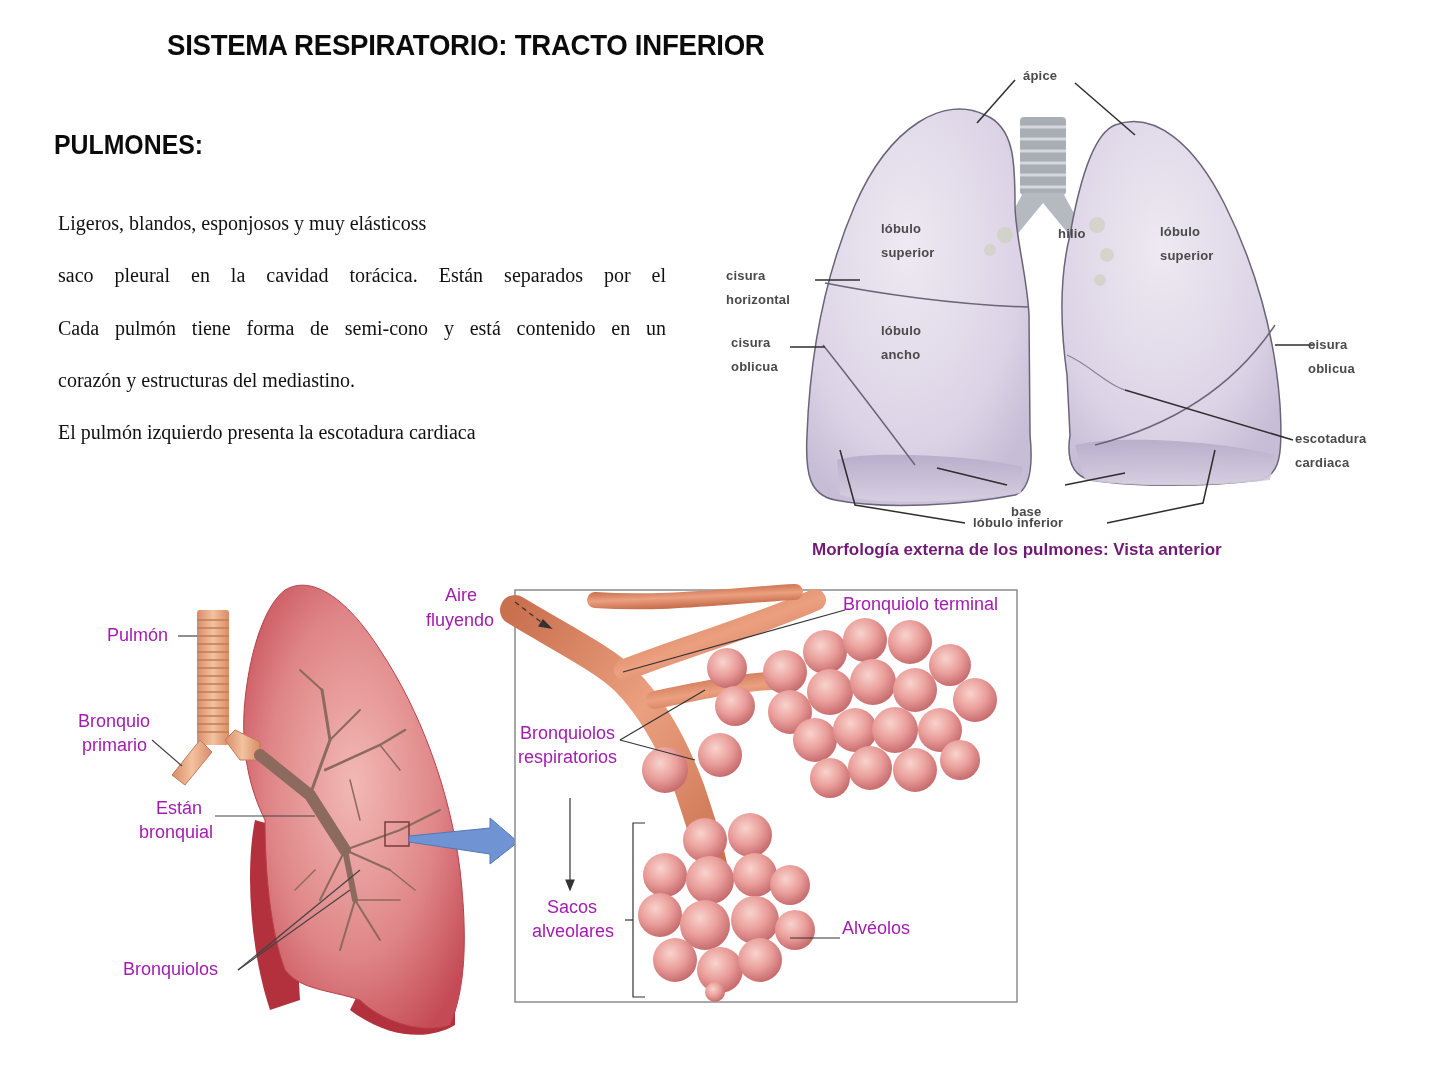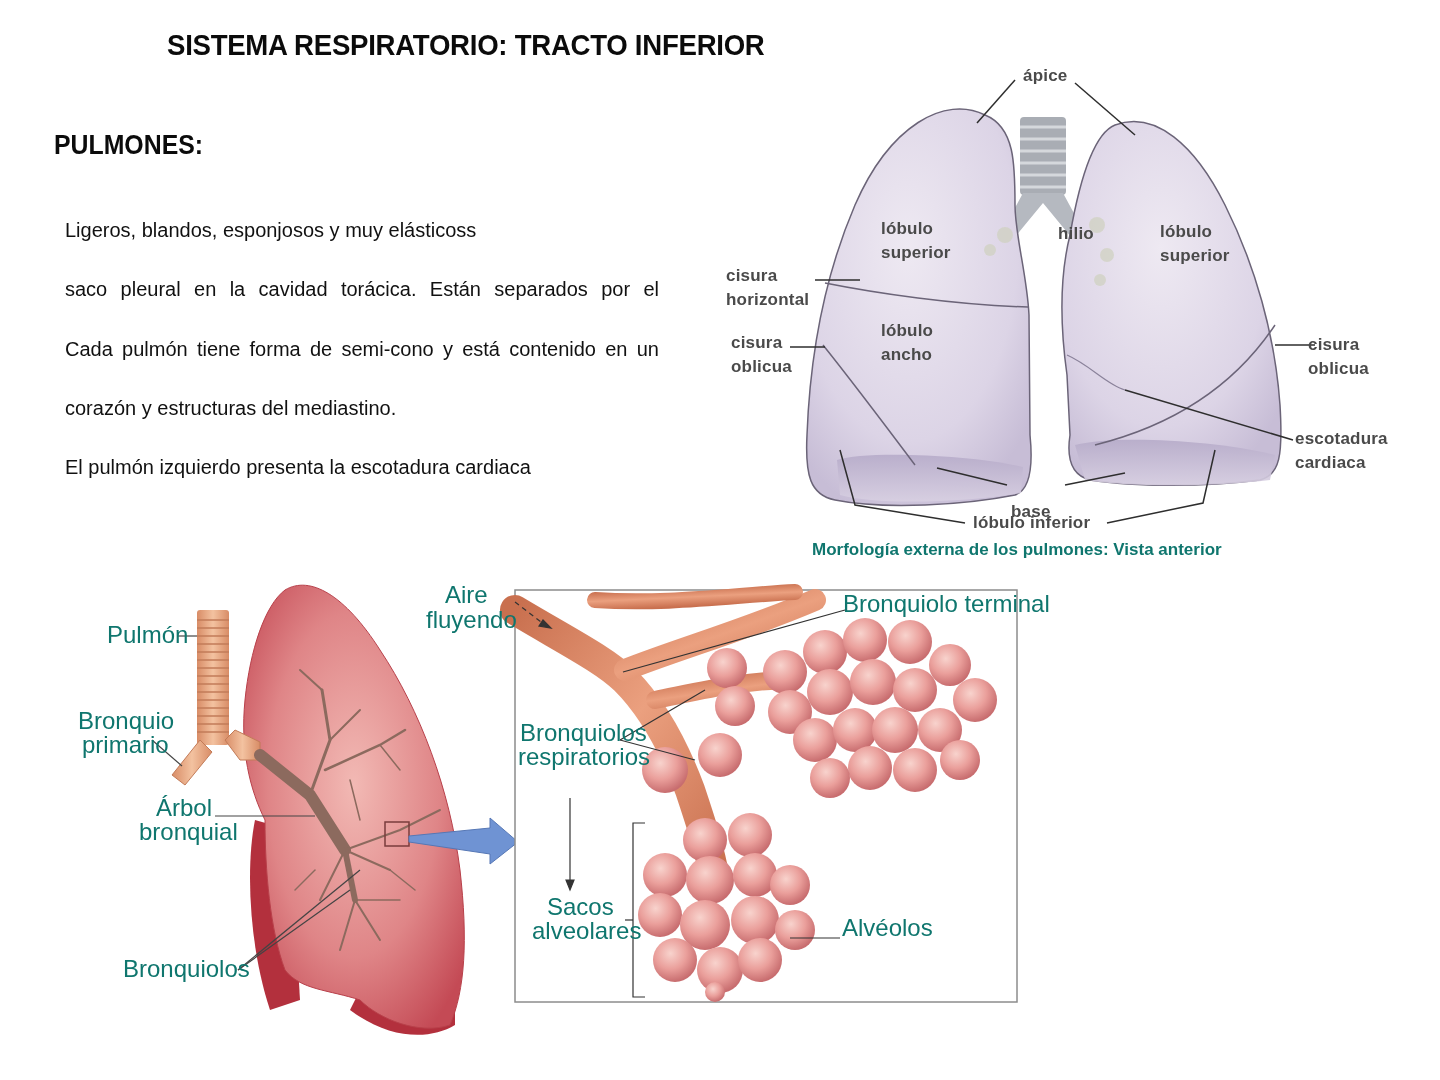--- a/index.html
+++ b/index.html
@@ -1,26 +1,26 @@
 <!DOCTYPE html>
 <html><head>
 <meta charset="utf-8">
 <style>
   html,body{margin:0;padding:0;background:#ffffff;}
   body{width:1440px;height:1080px;position:relative;overflow:hidden;font-family:"Liberation Sans",sans-serif;color:#000;}
   .title{position:absolute;left:167px;top:28px;font-family:"Liberation Sans",sans-serif;font-weight:bold;font-size:30px;letter-spacing:-0.3px;color:#0b0b0b;transform:scaleX(0.92);transform-origin:left top;white-space:nowrap;}
   .subtitle{position:absolute;left:54px;top:130px;font-weight:bold;font-size:27px;color:#0b0b0b;transform:scaleX(0.92);transform-origin:left top;}
   .body-text{position:absolute;left:49px;top:193px;width:626px;font-size:20px;color:#111;}
-  .body-text p{margin:16px;line-height:43.3px;white-space:nowrap;}
+  .body-text p{margin:9px;line-height:43.3px;white-space:nowrap;font-family:Liberation Serif, serif;}
   .body-text p.just{text-align:justify;text-align-last:justify;white-space:normal;}
   .fig{position:absolute;}
   .lbl{position:absolute;font-family:"Liberation Sans",sans-serif;white-space:nowrap;}
-  .lbl-gray{color:#4a4a4a;font-size:17px;line-height:22px;font-weight:bold;letter-spacing:0.2px;}
-  .lbl-dark{color:#0f766e;font-size:24px;line-height:24px;}
-  .caption{color:#0f766e;font-size:17px;font-weight:bold;}
+  .lbl-gray{color:#4a4a4a;font-size:13px;line-height:22px;font-weight:bold;letter-spacing:0.2px;}
+  .lbl-dark{color:#a21caf;font-size:18px;line-height:24px;}
+  .caption{color:#701a75;font-size:17px;font-weight:bold;}
   svg{position:absolute;left:0;top:0;}
 </style>
 </head>
 <body>
 
 <div class="title">SISTEMA RESPIRATORIO: TRACTO INFERIOR</div>
 <div class="subtitle">PULMONES:</div>
 
 <div class="body-text">
   <p>Ligeros, blandos, esponjosos y muy elásticoss</p>
@@ -184,21 +184,21 @@
       <line x1="155" y1="246" x2="255" y2="246"></line>
       <line x1="178" y1="400" x2="290" y2="320"></line>
       <line x1="178" y1="400" x2="300" y2="300"></line>
     </g>
 
     <path d="M349 266 L430 258 L430 248 L458 272 L430 294 L430 284 L349 272 Z" fill="#6f93d3" stroke="#5677b5" stroke-width="1"></path>
   </svg>
   <div class="lbl lbl-dark" style="left:47px;top:53px;">Pulmón</div>
   <div class="lbl lbl-dark" style="left:18px;top:139px;">Bronquio</div>
   <div class="lbl lbl-dark" style="left:22px;top:163px;">primario</div>
-  <div class="lbl lbl-dark" style="left:96px;top:226px;">Árbol</div>
+  <div class="lbl lbl-dark" style="left:96px;top:226px;">Están</div>
   <div class="lbl lbl-dark" style="left:79px;top:250px;">bronquial</div>
   <div class="lbl lbl-dark" style="left:63px;top:387px;">Bronquiolos</div>
 </div>
 
 <div class="fig" style="left:415px;top:580px;width:610px;height:430px;">
   <svg width="610" height="430" viewBox="0 0 610 430">
     <defs>
       <radialGradient id="alv" cx="40%" cy="35%" r="65%">
         <stop offset="0%" stop-color="#f8d3cd"></stop>
         <stop offset="55%" stop-color="#ea9f9b"></stop>

